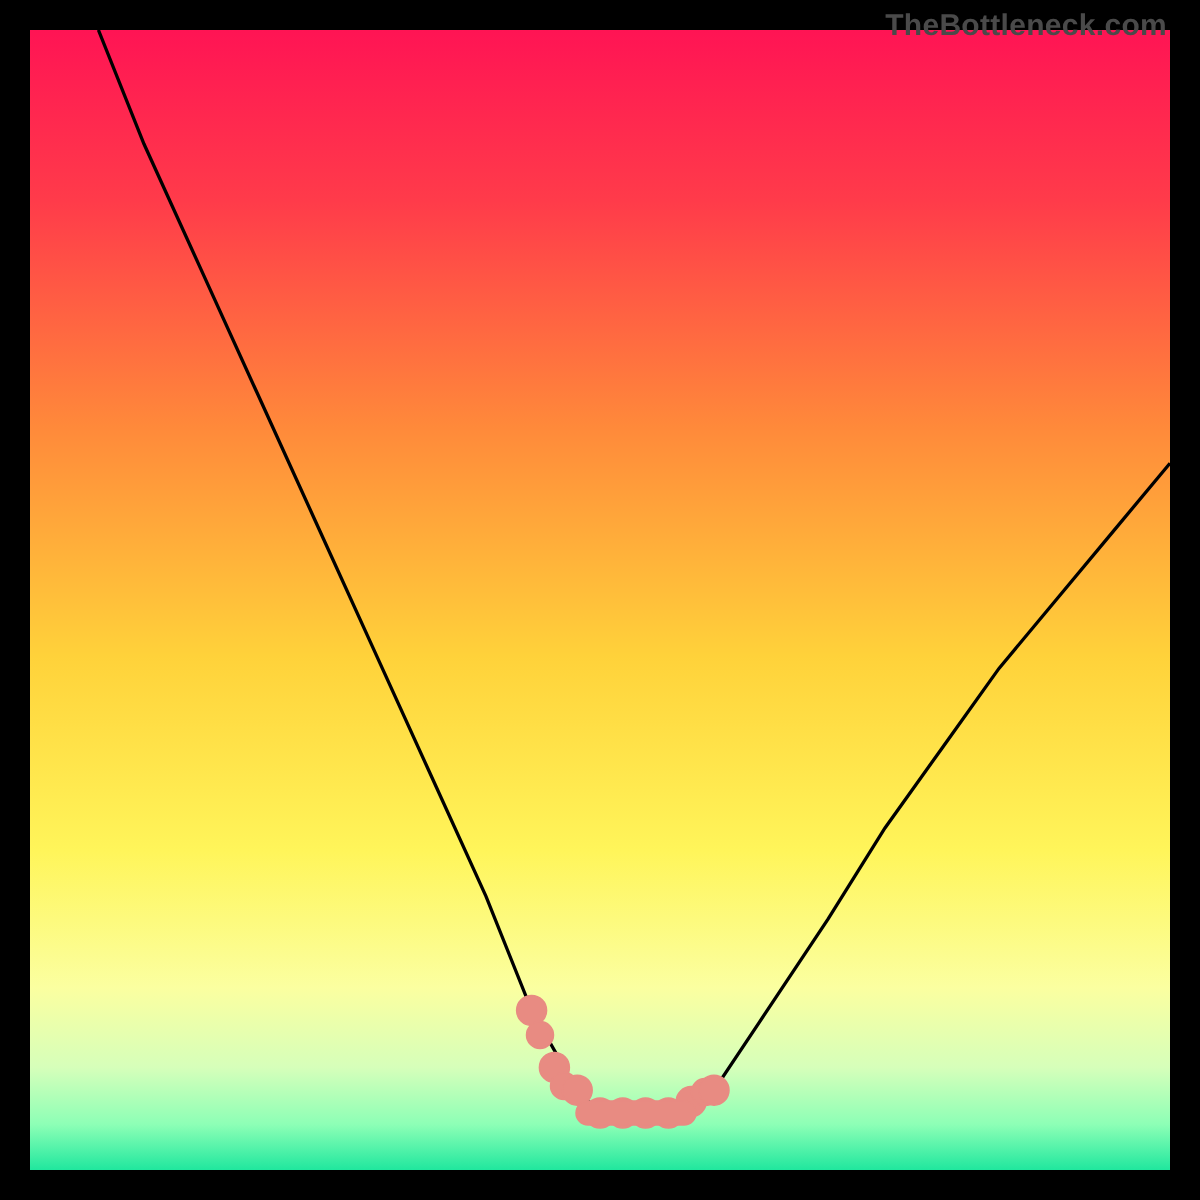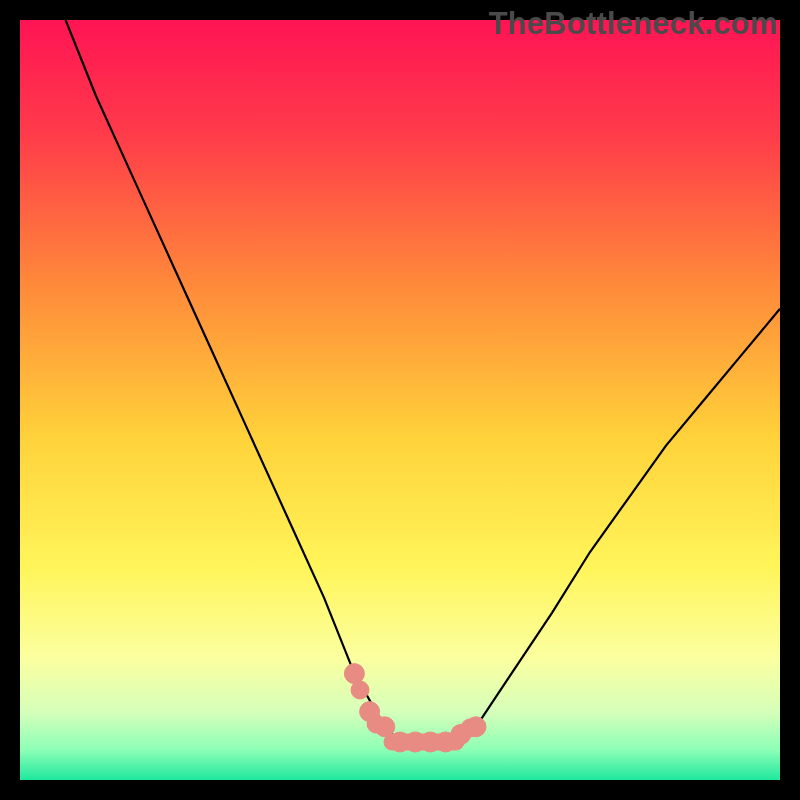--- a/index.html
+++ b/index.html
@@ -23,21 +23,21 @@
     top: 20px;
     width: 760px;
     height: 760px;
     
   }
   .watermark {
     position: absolute;
     top: 6px;
     right: 22px;
     color: #4a4a4a;
-    font-size: 31px;
+    font-size: 20px;
     font-weight: 600;
     letter-spacing: 0.2px;
     text-align: right;
   }
 </style>
 </head>
 <body>
 
 <div class="frame">
 

